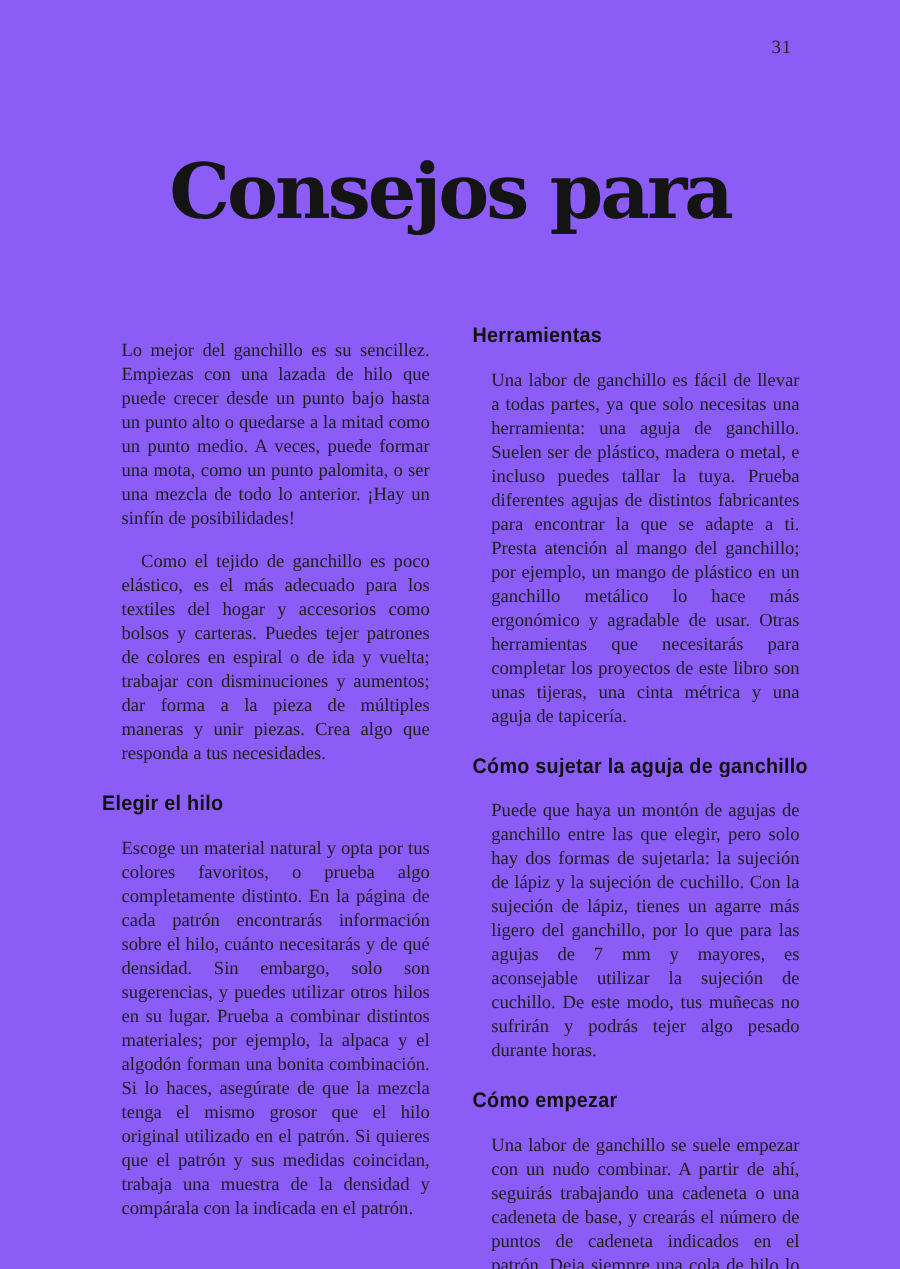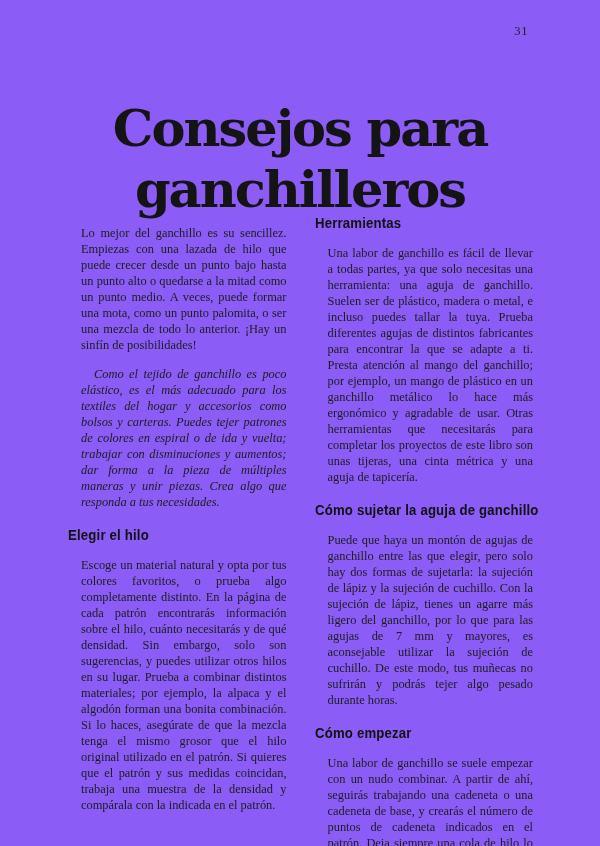--- a/index.html
+++ b/index.html
@@ -34,21 +34,21 @@
     display:flex; gap:15px;
   }
   .col { width:231.5px; }
   p.body {
     margin:13px;
     font-size:12.4px; line-height:16px;
     text-align:justify;
     hyphens:auto;
     color:#1d1d1d;
   }
-  p.indent { text-indent:13px;font-style:italic; }
+  p.indent { text-indent:13px; }
   h2.heading {
     margin:17px 0 6px 0;
     font-family:"Liberation Sans", sans-serif;
     font-weight:bold;
     font-size:14px; line-height:17px;
     letter-spacing:0.2px;
     color:#111;
     white-space:nowrap;
     transform:scaleX(0.94);
     transform-origin:left center;
@@ -57,21 +57,20 @@
 </style>
 </head>
 <body>
 
 <div class="page">
 
   <div class="page-number">31</div>
 
   <h1 class="title">
     <span class="line">Consejos para</span>
-    <span class="line">ganchilleros</span>
   </h1>
 
   <div class="columns">
 
     <div class="col">
       <p class="body">Lo mejor del ganchillo es su sencillez. Empiezas con una lazada de hilo que puede crecer desde un punto bajo hasta un punto alto o quedarse a la mitad como un punto medio. A veces, puede formar una mota, como un punto palomita, o ser una mezcla de todo lo anterior. ¡Hay un sinfín de posibilidades!</p>
       <p class="body indent">Como el tejido de ganchillo es poco elástico, es el más adecuado para los textiles del hogar y accesorios como bolsos y carteras. Puedes tejer patrones de colores en espiral o de ida y vuelta; trabajar con disminuciones y aumentos; dar forma a la pieza de múltiples maneras y unir piezas. Crea algo que responda a tus necesidades.</p>
 
       <h2 class="heading">Elegir el hilo</h2>
       <p class="body">Escoge un material natural y opta por tus colores favoritos, o prueba algo completamente distinto. En la página de cada patrón encontrarás información sobre el hilo, cuánto necesitarás y de qué densidad. Sin embargo, solo son sugerencias, y puedes utilizar otros hilos en su lugar. Prueba a combinar distintos materiales; por ejemplo, la alpaca y el algodón forman una bonita combinación. Si lo haces, asegúrate de que la mezcla tenga el mismo grosor que el hilo original utilizado en el patrón. Si quieres que el patrón y sus medidas coincidan, trabaja una muestra de la densidad y compárala con la indicada en el patrón.</p>

